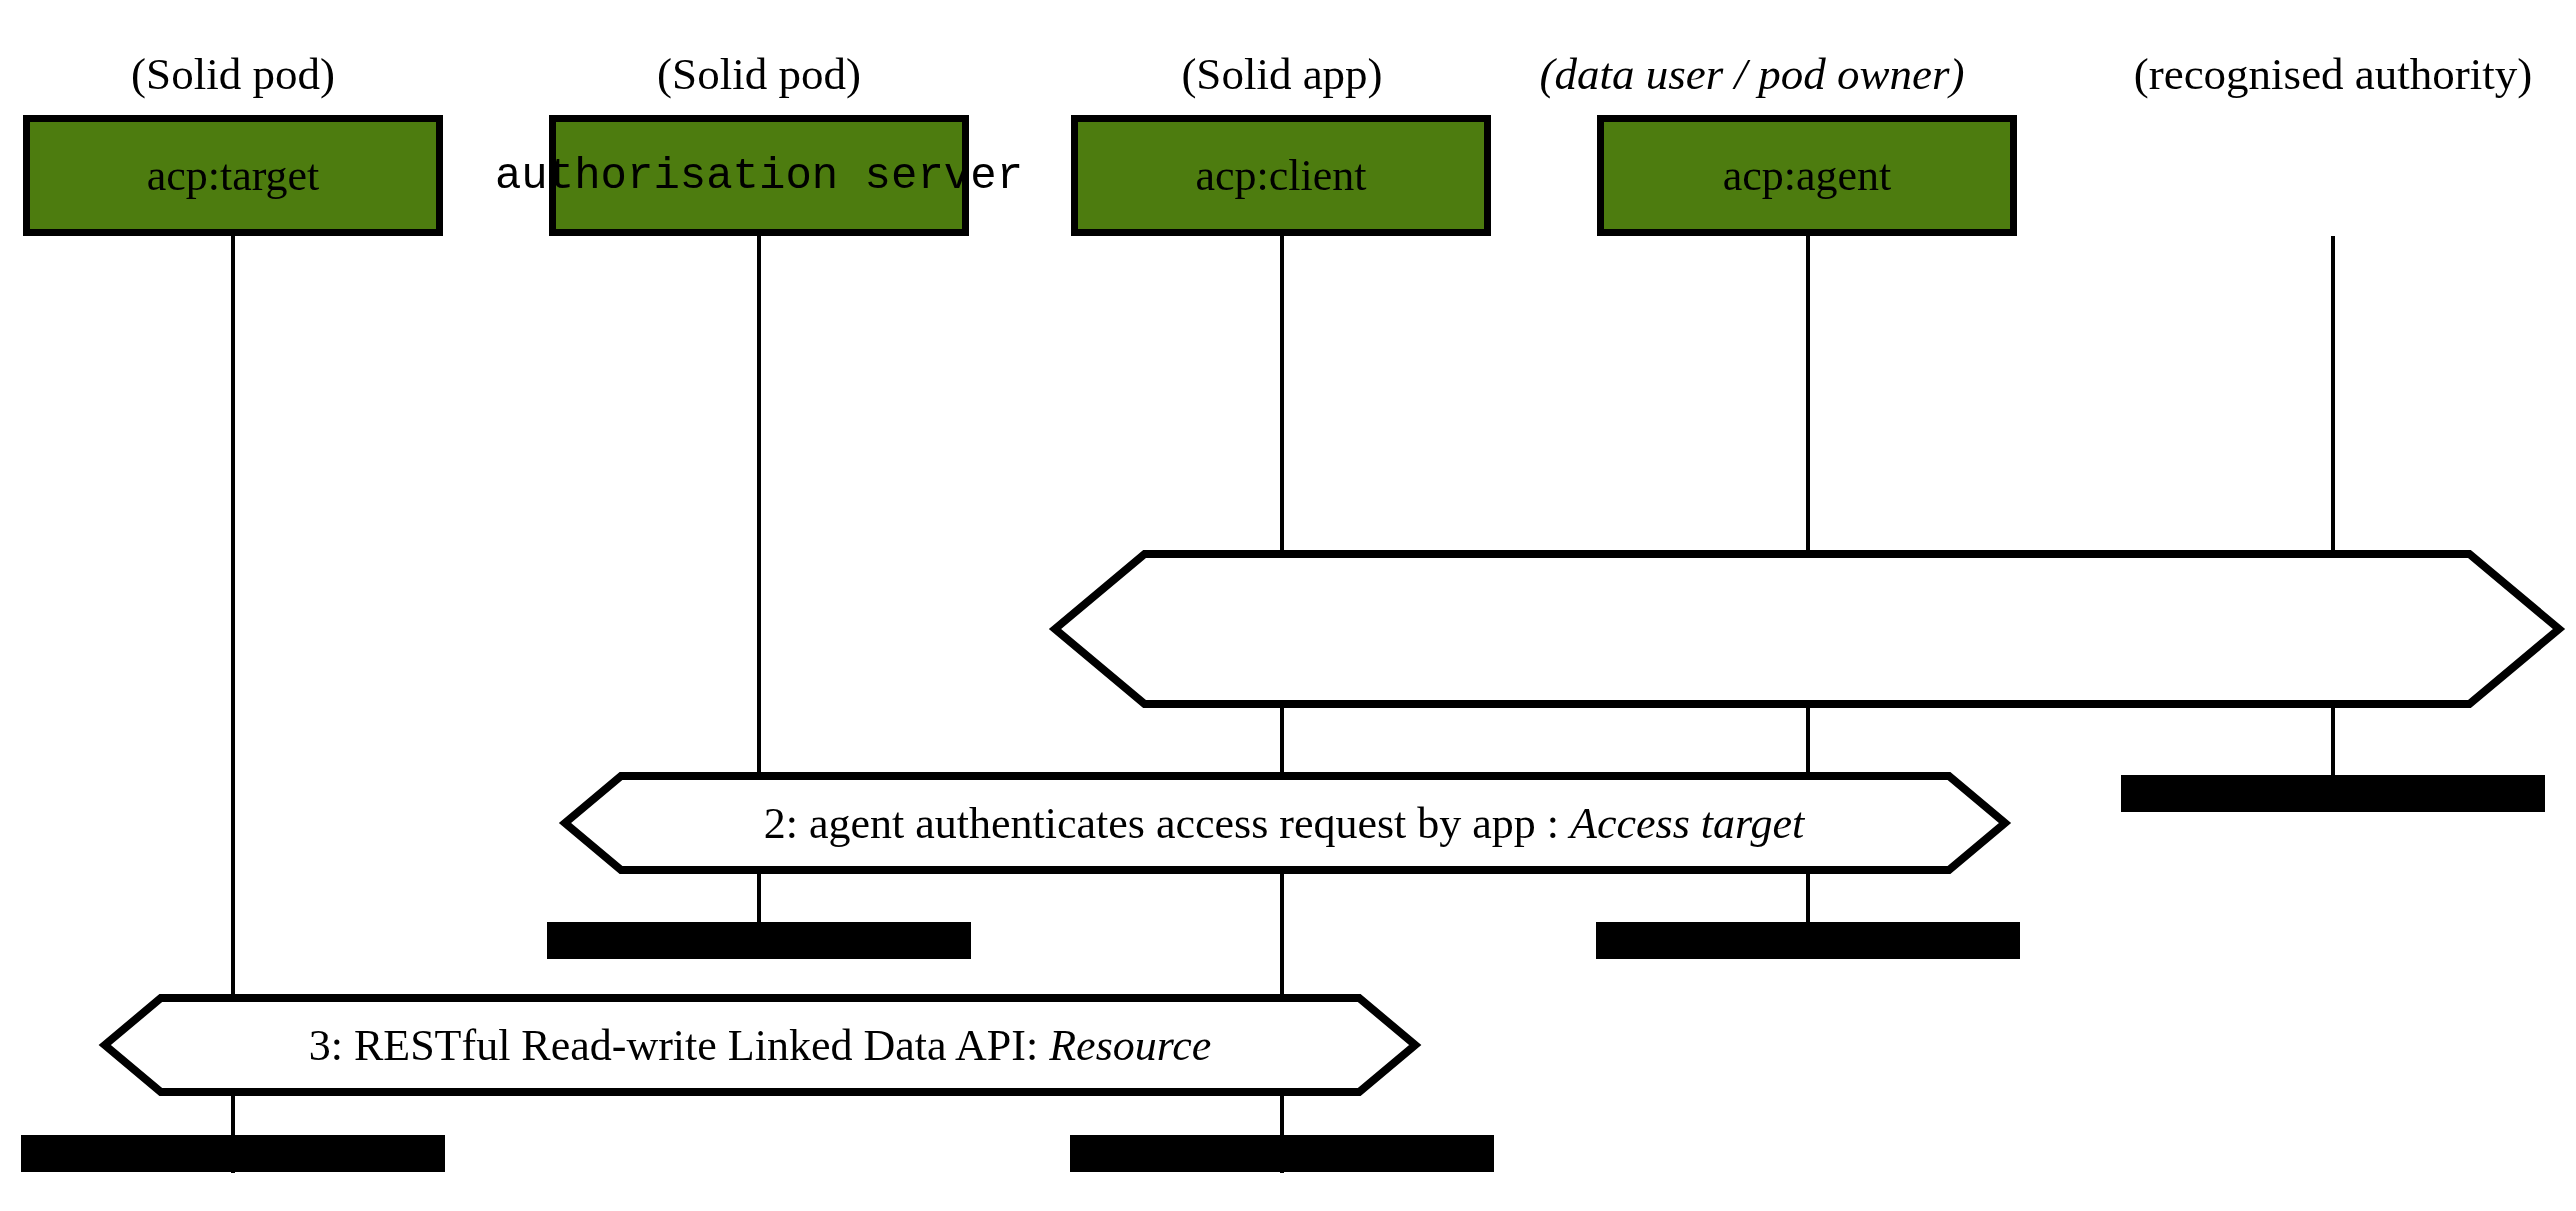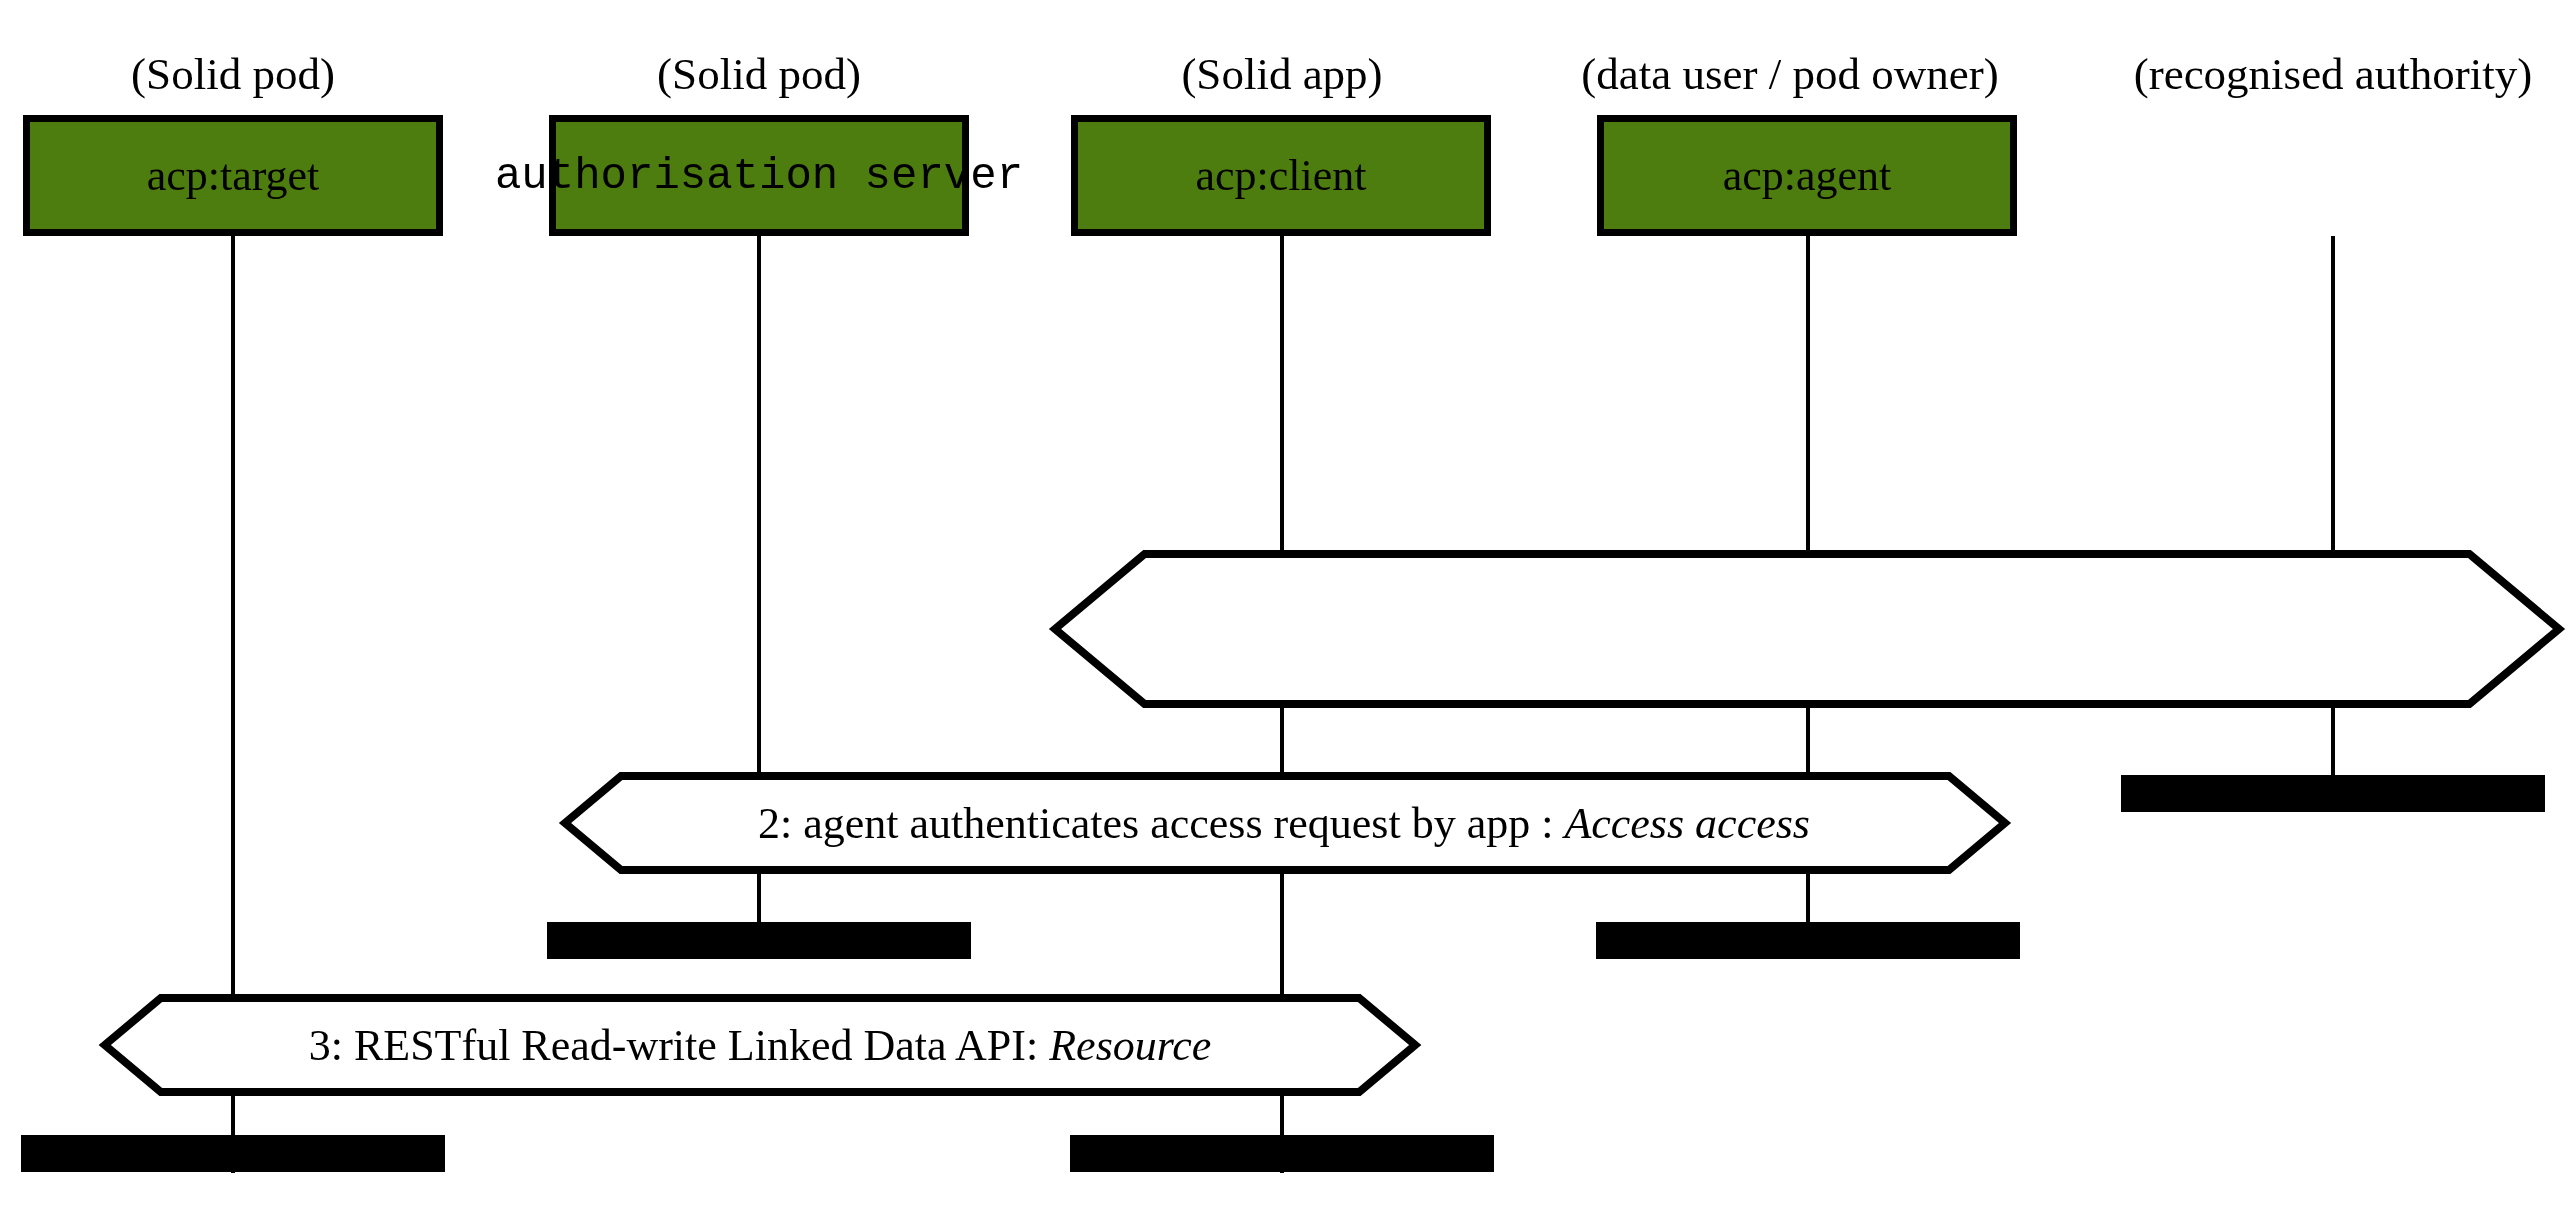--- a/index.html
+++ b/index.html
@@ -80,36 +80,36 @@
 
   <div class="lifeline" style="left:231px; top:236px; height:937px;"></div>
   <div class="lifeline" style="left:757px; top:236px; height:723px;"></div>
   <div class="lifeline" style="left:1280px; top:236px; height:937px;"></div>
   <div class="lifeline" style="left:1806px; top:236px; height:723px;"></div>
   <div class="lifeline" style="left:2331px; top:236px; height:576px;"></div>
 
   <div class="actor-role" style="left:233px;">(Solid pod)</div>
   <div class="actor-role" style="left:759px;">(Solid pod)</div>
   <div class="actor-role" style="left:1282px;">(Solid app)</div>
-  <div class="actor-role" style="left:1790px;">(data user / pod owner)</div>
+  <div class="actor-role" style="left:1752px;font-style:italic;">(data user / pod owner)</div>
   <div class="actor-role" style="left:2333px;text-align:center;">(recognised authority)</div>
 
   <div class="actor-box" style="left:23px;">acp:target</div>
   <div class="actor-box" style="left:549px;font-family:Liberation Mono, monospace;">authorisation server</div>
   <div class="actor-box" style="left:1071px;">acp:client</div>
   <div class="actor-box" style="left:1597px;">acp:agent</div>
 
   <svg class="hexagon" style="left:1055px; top:554px;" width="1504" height="150" viewBox="0 0 1896 189">
     <polygon points="0,94.5 113,0 1783,0 1896,94.5 1783,189 113,189" stroke-width="10"></polygon>
   </svg>
 
   <svg class="hexagon" style="left:562px; top:776px;" width="1446" height="94" viewBox="0 0 1823 119">
     <polygon points="0,59.5 71,0 1752,0 1823,59.5 1752,119 71,119" stroke-width="10"></polygon>
   </svg>
-  <div class="message-text" style="left:1284px; top:823px;"><span>2: agent authenticates access request by app : </span><span class="em">Access access</span></div>
+  <div class="message-text" style="left:1284px; top:823px;"><span>2: agent authenticates access request by app : </span><span class="em">Access target</span></div>
 
   <svg class="hexagon" style="left:102px; top:998px;" width="1316" height="94" viewBox="0 0 1659 119">
     <polygon points="0,59.5 71,0 1588,0 1659,59.5 1588,119 71,119" stroke-width="10"></polygon>
   </svg>
   <div class="message-text" style="left:760px; top:1045px;"><span>3: RESTful Read-write Linked Data API: </span><span class="em">Resource</span></div>
 
   <div class="activation-bar" style="left:2121px; top:775px;"></div>
   <div class="activation-bar" style="left:547px; top:922px;"></div>
   <div class="activation-bar" style="left:1596px; top:922px;"></div>
   <div class="activation-bar" style="left:21.4px; top:1135px;"></div>

